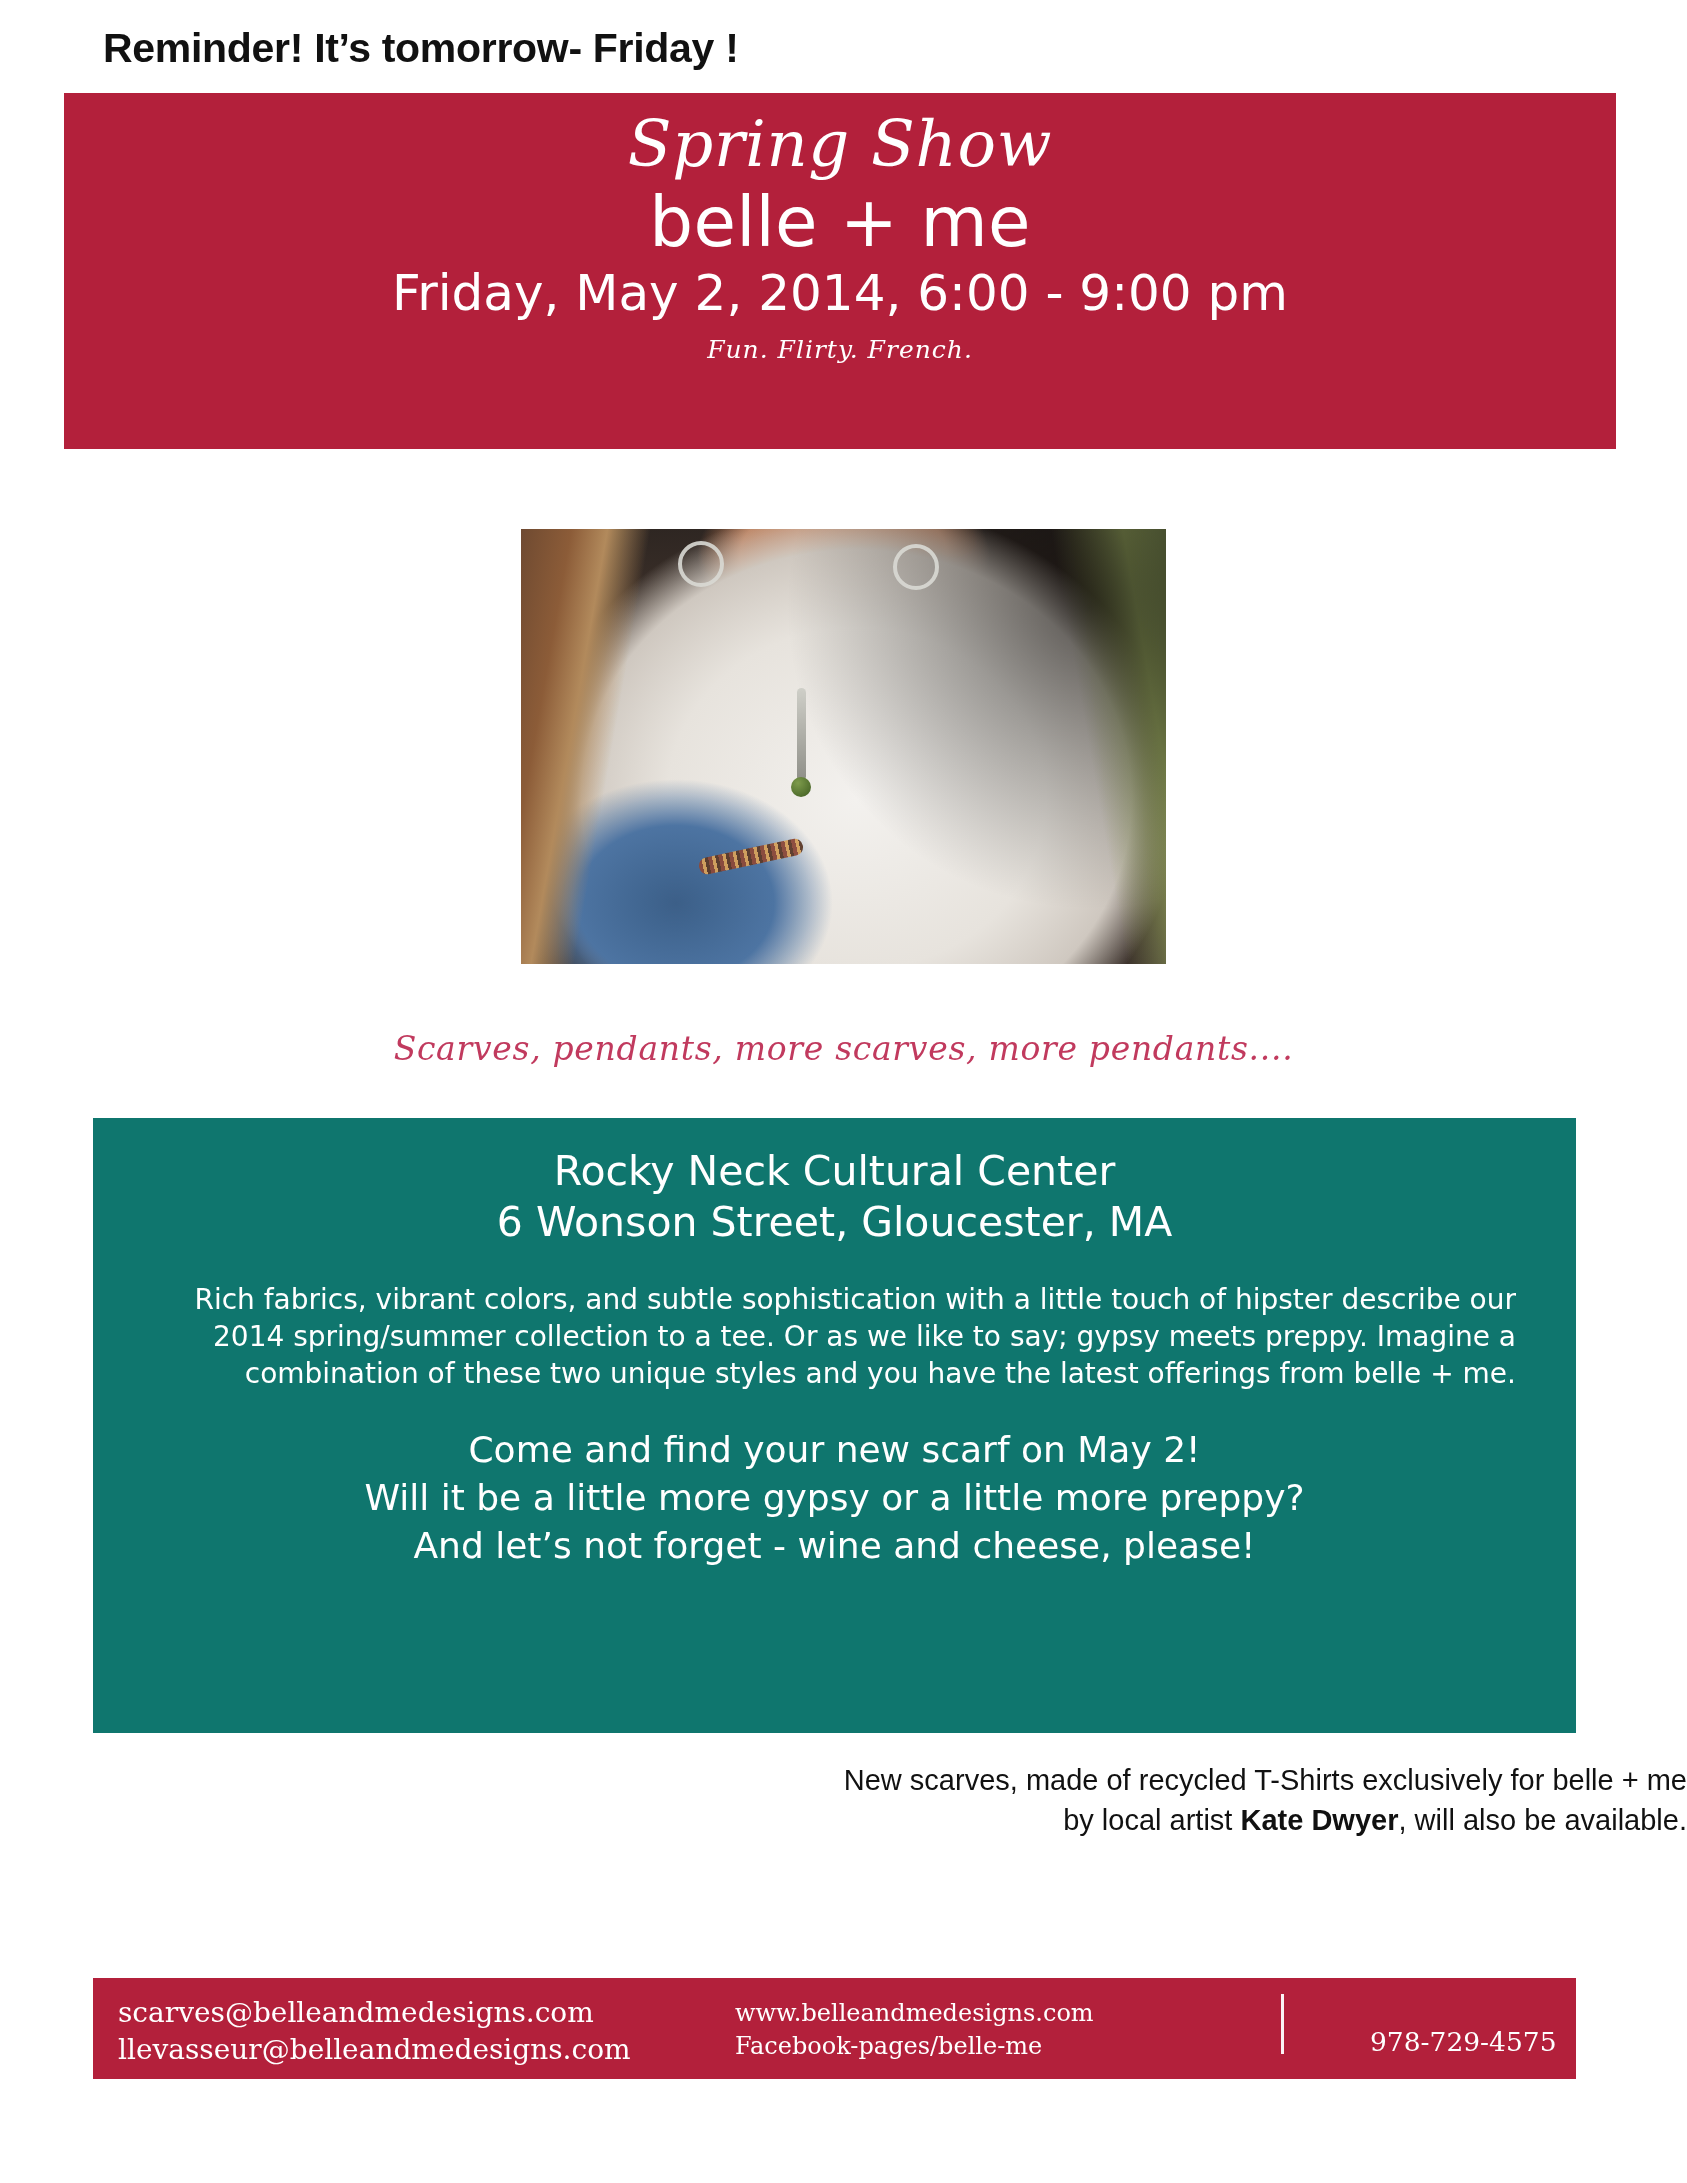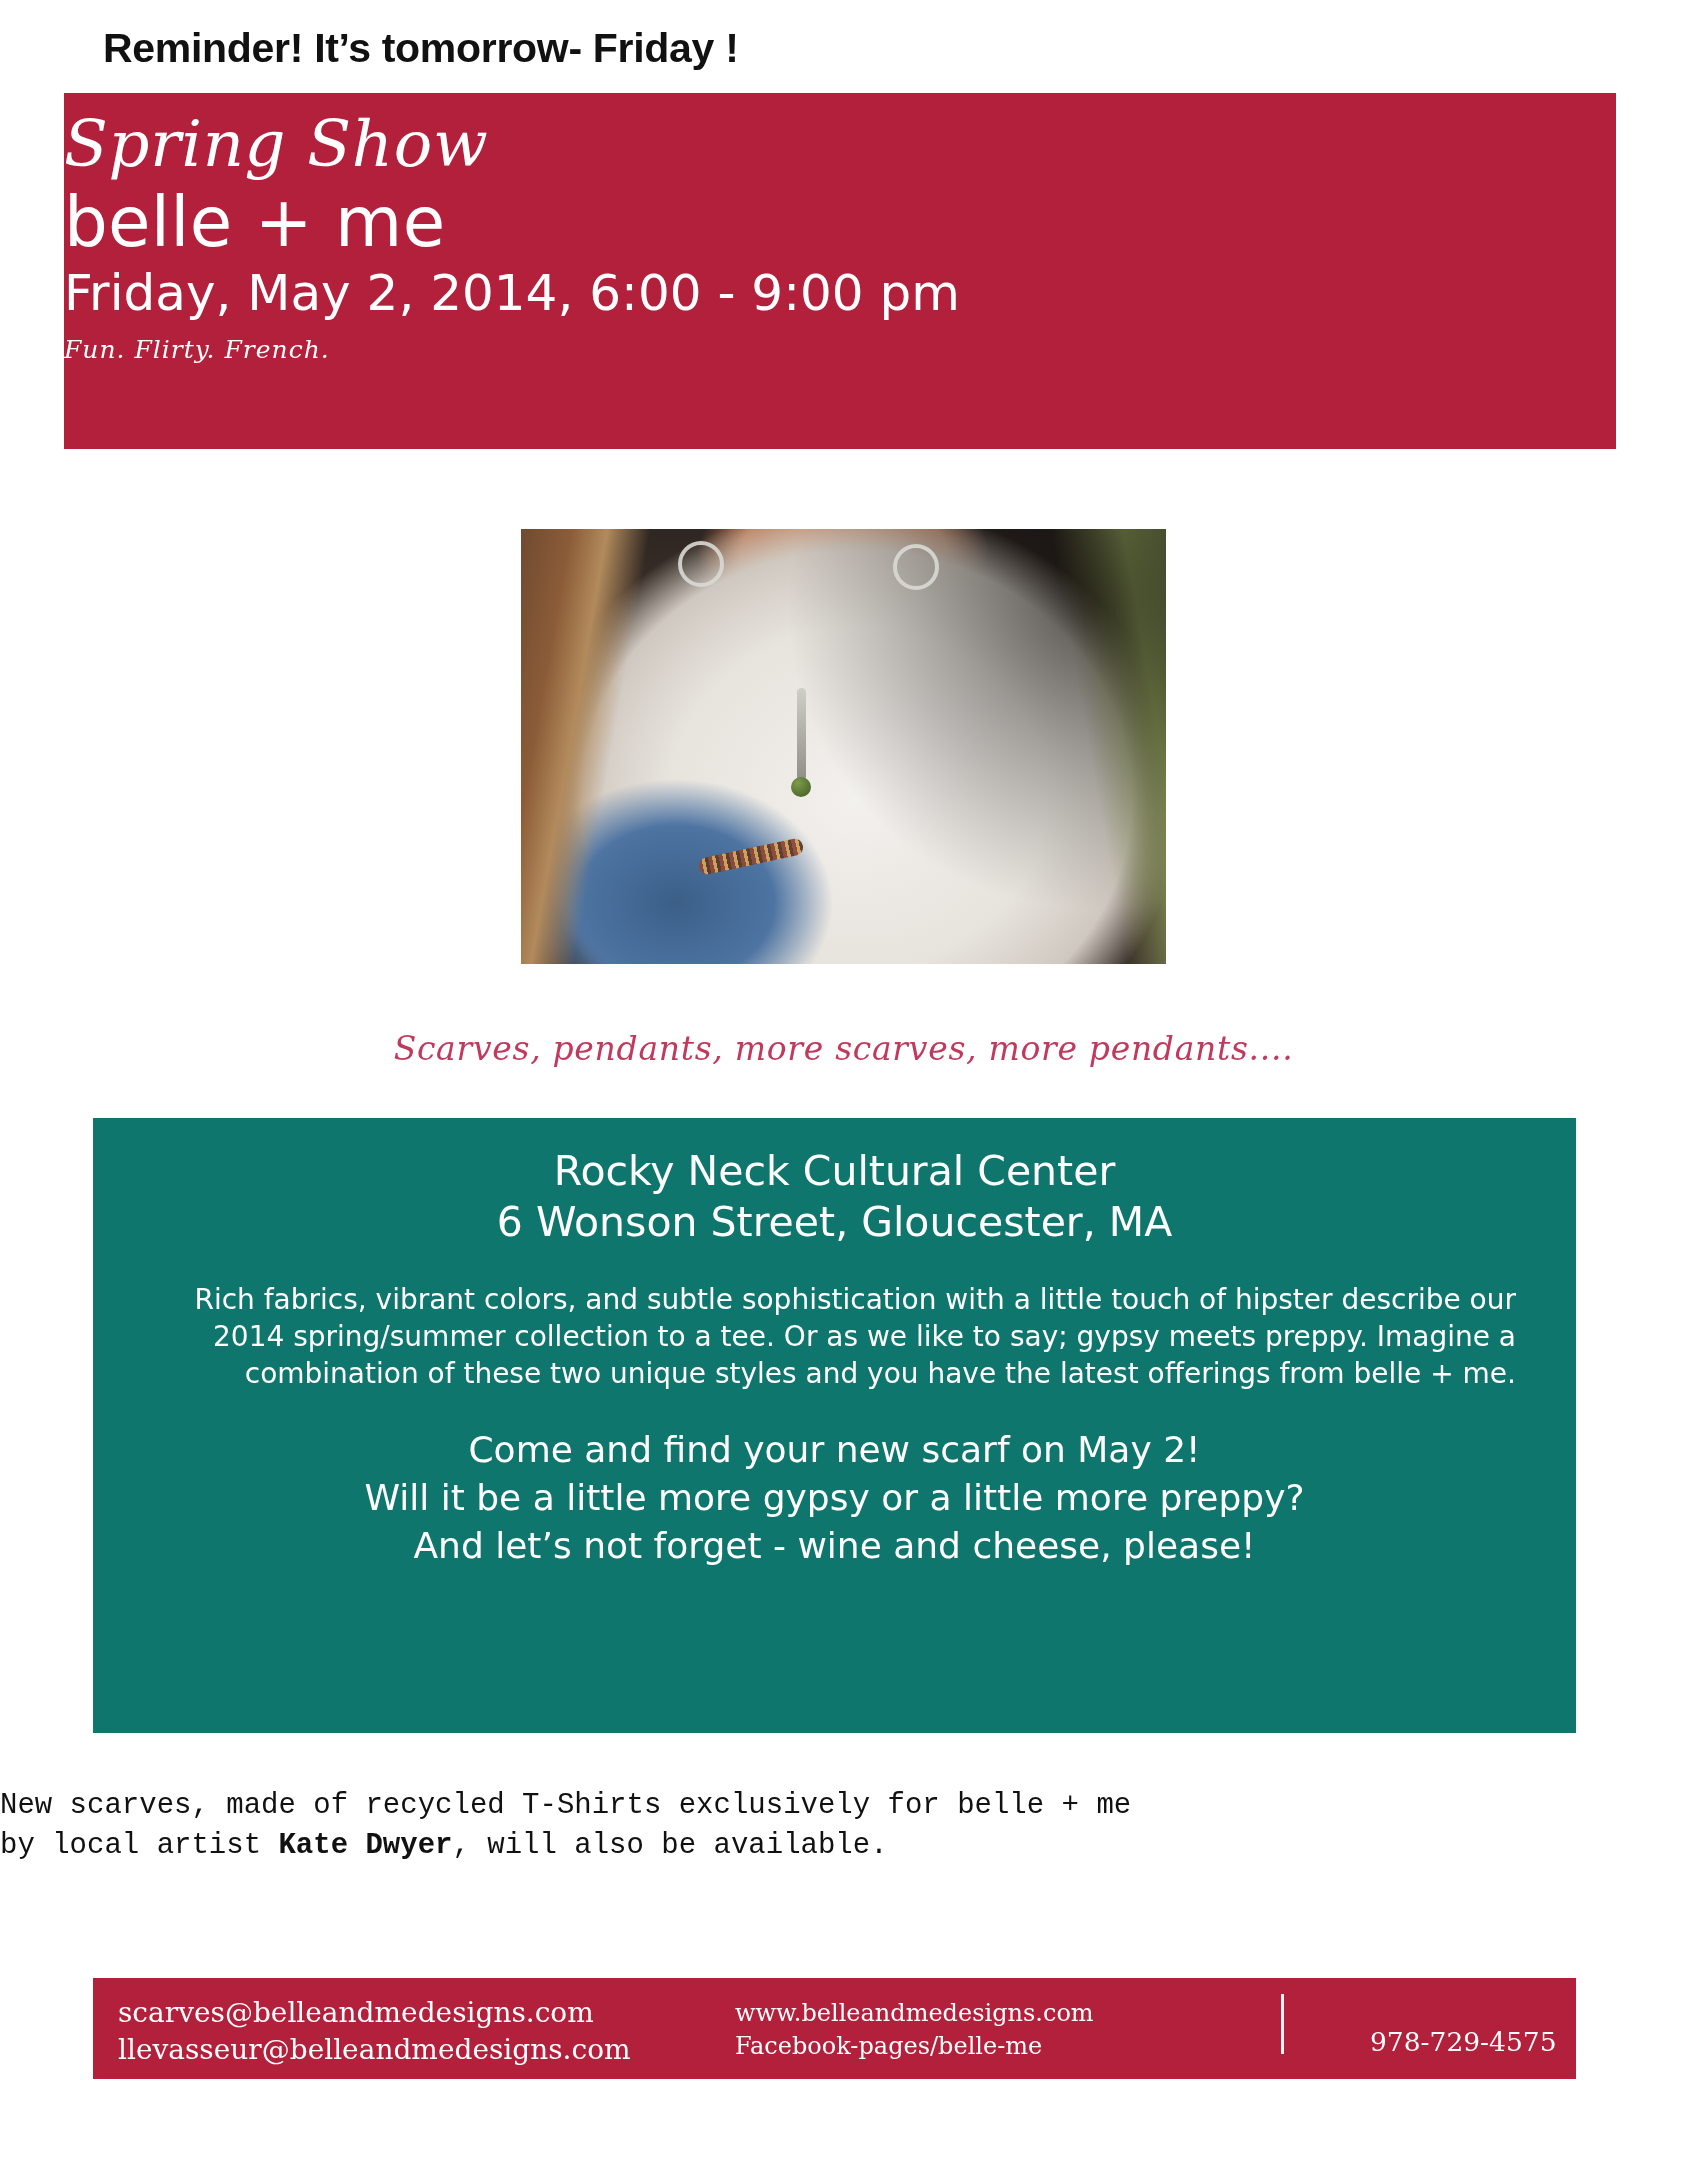--- a/index.html
+++ b/index.html
@@ -35,21 +35,21 @@
   }
 
   
   .top-banner {
     position: absolute;
     left: 64px;
     top: 93px;
     width: 1552px;
     height: 356px;
     background: #b3203b;
-    text-align: left;
+    text-align: center;
     color: #ffffff;
   }
   .script-title {
     font-family: "DejaVu Serif", serif;
     font-style: italic;
     font-size: 64px;
     line-height: 1.0;
     padding-top: 18.5px;
     letter-spacing: 0.7px;
     font-weight: normal;
@@ -185,26 +185,25 @@
     line-height: 1.33;
     padding: 34px 60px 0 60px;
   }
 
   
   .notes {
     position: absolute;
     left: 0;
     top: 1760px;
     width: 1687px;
-    text-align: left;
+    text-align: right;
     font-size: 29px;
     line-height: 1.38;
     color: #111111;
-    font-family: Liberation Mono, monospace;
-    margin-top: 26px;
+    font-family: Liberation Sans, sans-serif;
   }
   .notes b { font-weight: bold; }
 
   
   .logo-line {
     position: absolute;
     left: 0;
     top: 1882px;
     width: 1687px;
     text-align: center;

